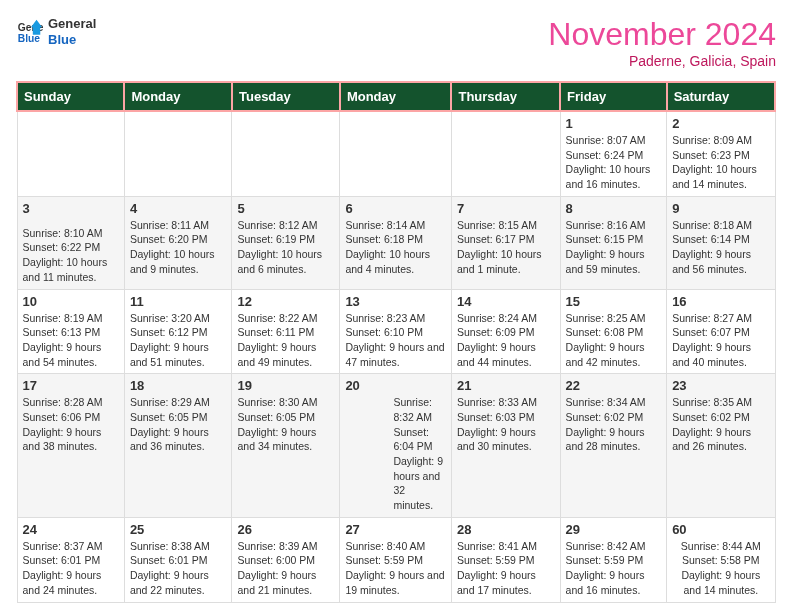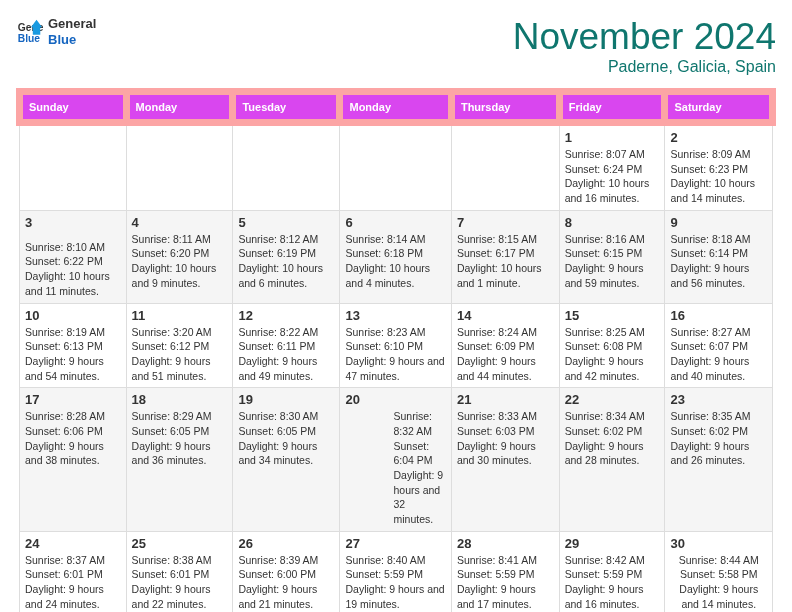--- a/index.html
+++ b/index.html
@@ -22,41 +22,41 @@
       gap: 4px;
     }
     .logo-icon {
       width: 28px;
       height: 28px;
     }
     .title-area {
       text-align: right;
     }
     .month-title {
-      font-size: 37px;
+      font-size: 32px;
       font-weight: normal;
-      color: #0f766e;
+      color: #ec4899;
     }
     .subtitle {
-      font-size: 16px;
-      color: #0f766e;
+      font-size: 14px;
+      color: #be185d;
     }
     table {
       width: 100%;
       border-collapse: collapse;
       font-size: 11px;
     }
     thead tr th {
-      background-color: #d946ef;
+      background-color: #14532d;
       color: #fff;
       text-align: left;
       padding: 6px 6px;
-      font-size: 11px;
+      font-size: 13px;
       font-weight: bold;
-      border: 7px solid #fca5a5;
+      border: 2px solid #fca5a5;
     }
     tbody tr td {
       border: 1px solid #ddd;
       vertical-align: top;
       padding: 4px 5px;
       width: 113px;
       min-height: 80px;
       height: 80px;
       background: #fff;
     }
@@ -295,20 +295,20 @@
 Sunset: 5:59 PM
 Daylight: 9 hours and 17 minutes.</div>
         </td>
         <td>
           <span class="day-num">29</span>
           <div class="day-info" style="white-space: pre-line;">Sunrise: 8:42 AM
 Sunset: 5:59 PM
 Daylight: 9 hours and 16 minutes.</div>
         </td>
         <td>
-          <span class="day-num">30</span>
+          <span class="day-num">60</span>
           <div class="day-info" style="white-space: pre-line; text-align: center;">Sunrise: 8:44 AM
 Sunset: 5:58 PM
 Daylight: 9 hours and 14 minutes.</div>
         </td>
       </tr>
     </tbody>
 </table>
 
 </body></html>

